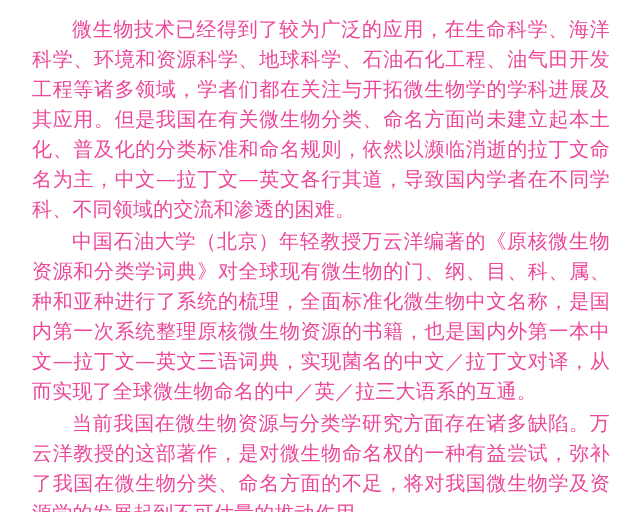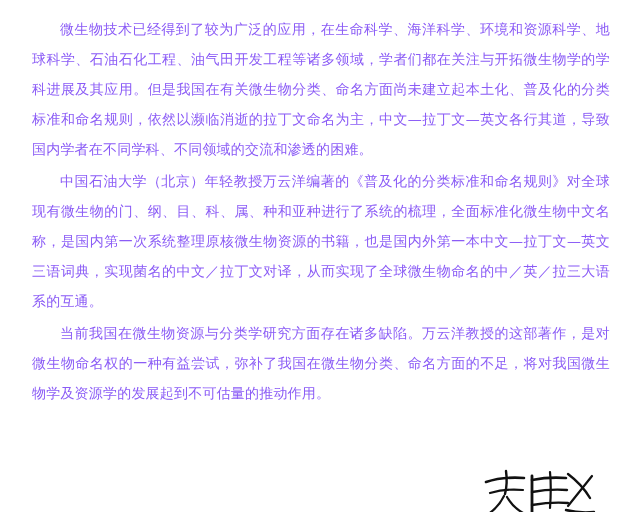--- a/index.html
+++ b/index.html
@@ -15,28 +15,28 @@
     overflow: hidden;
   }
   .page {
     position: relative;
     width: 640px;
     height: 512px;
     box-sizing: border-box;
     padding: 14px 30px 10px 32px;
   }
   .para {
-    font-size: 14px;
+    font-size: 20px;
     line-height: 30px;
     text-align: justify;
     text-justify: inter-ideograph;
     text-indent: 2em;
     margin: 0 0 2px 0;
     letter-spacing: 0.2px;
-    color: #8b5cf6;
+    color: #ec4899;
   }
   .para.last {
     margin-bottom: 0;
   }
   .signature-block {
     margin-top: 40px;
     position: relative;
     height: 100px;
   }
   .sig-line {
@@ -56,21 +56,21 @@
   .sig-mark svg {
     display: block;
   }
 </style>
 </head>
 <body>
 
 <div class="page">
 
   <p class="para">微生物技术已经得到了较为广泛的应用，在生命科学、海洋科学、环境和资源科学、地球科学、石油石化工程、油气田开发工程等诸多领域，学者们都在关注与开拓微生物学的学科进展及其应用。但是我国在有关微生物分类、命名方面尚未建立起本土化、普及化的分类标准和命名规则，依然以濒临消逝的拉丁文命名为主，中文—拉丁文—英文各行其道，导致国内学者在不同学科、不同领域的交流和渗透的困难。</p>
-  <p class="para">中国石油大学（北京）年轻教授万云洋编著的《普及化的分类标准和命名规则》对全球现有微生物的门、纲、目、科、属、种和亚种进行了系统的梳理，全面标准化微生物中文名称，是国内第一次系统整理原核微生物资源的书籍，也是国内外第一本中文—拉丁文—英文三语词典，实现菌名的中文／拉丁文对译，从而实现了全球微生物命名的中／英／拉三大语系的互通。</p>
+  <p class="para">中国石油大学（北京）年轻教授万云洋编著的《原核微生物资源和分类学词典》对全球现有微生物的门、纲、目、科、属、种和亚种进行了系统的梳理，全面标准化微生物中文名称，是国内第一次系统整理原核微生物资源的书籍，也是国内外第一本中文—拉丁文—英文三语词典，实现菌名的中文／拉丁文对译，从而实现了全球微生物命名的中／英／拉三大语系的互通。</p>
   <p class="para">当前我国在微生物资源与分类学研究方面存在诸多缺陷。万云洋教授的这部著作，是对微生物命名权的一种有益尝试，弥补了我国在微生物分类、命名方面的不足，将对我国微生物学及资源学的发展起到不可估量的推动作用。</p>
 
   <div class="signature-block">
     <div class="sig-line">
 
       <span class="sig-mark">
         <svg width="118" height="54" viewBox="0 0 118 54" xmlns="http://www.w3.org/2000/svg">
           <g fill="none" stroke="#111111" stroke-linecap="round" stroke-linejoin="round">
             <path d="M6 16 C18 12, 30 11, 44 12" stroke-width="2.6"></path>
             <path d="M26 5 C27 12, 27 20, 25 28" stroke-width="2.4"></path>

